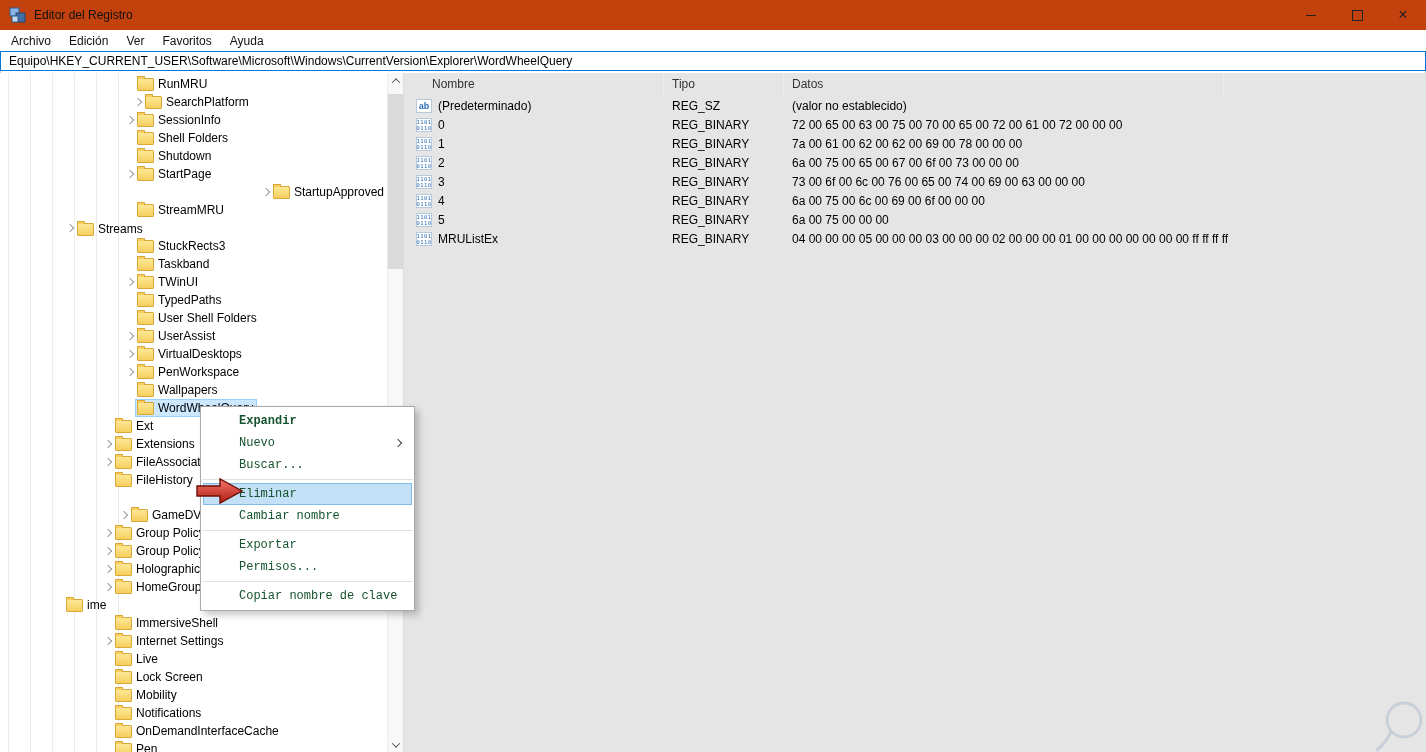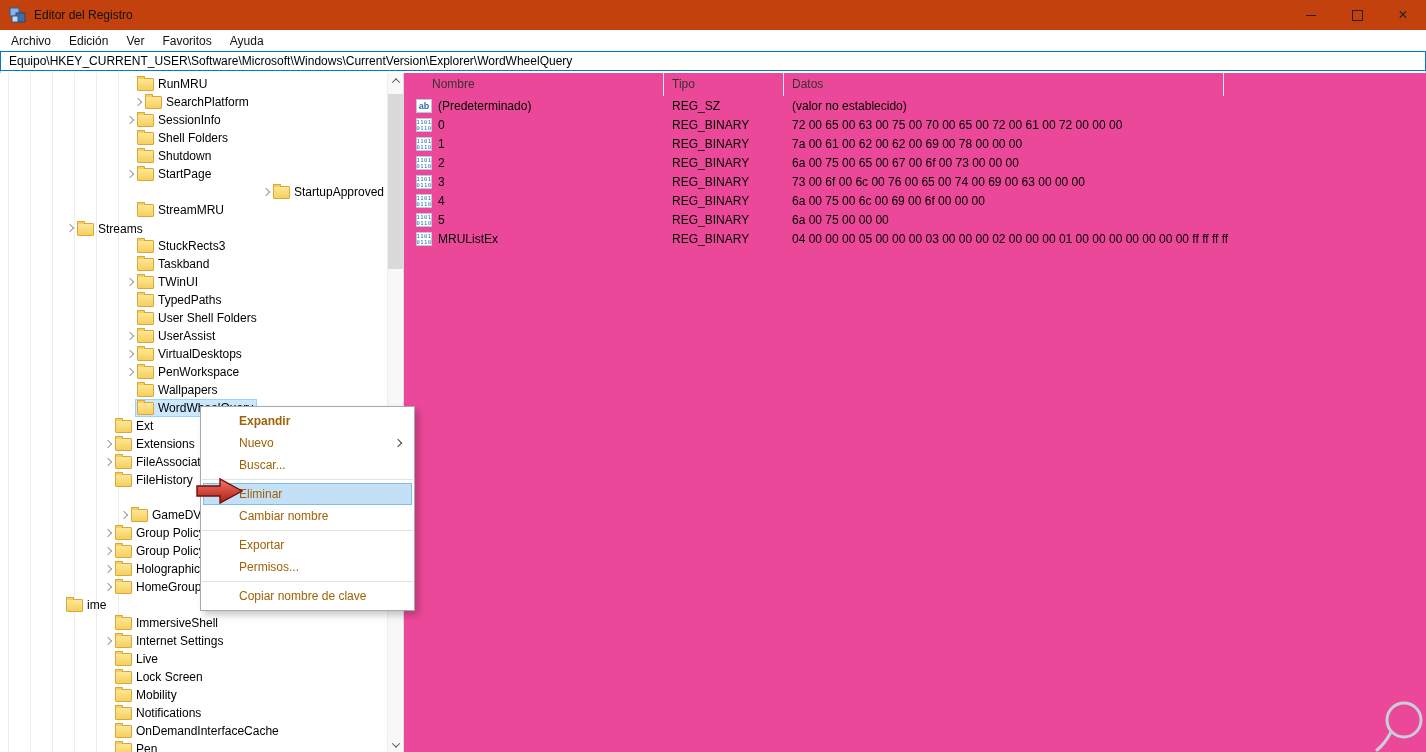--- a/index.html
+++ b/index.html
@@ -47,37 +47,37 @@
 
   
   .vscroll { position:absolute; top:0; right:0; bottom:0; width:15px; background:#f8f8f8; border-left:1px solid #ededed; display:flex; flex-direction:column; align-items:center; }
   .scroll-btn { height:15px; width:15px; display:flex; align-items:center; justify-content:center; flex:none; }
   .chev-up { width:5px; height:5px; border-top:1px solid #555; border-left:1px solid #555; transform:rotate(45deg) translate(1px,1px); }
   .chev-dn { width:5px; height:5px; border-bottom:1px solid #555; border-right:1px solid #555; transform:rotate(45deg) translate(-1px,-1px); }
   .scroll-thumb { width:15px; height:175px; background:#dadada; margin-top:6px; flex:none; }
   .scroll-spacer { flex:1; }
 
   
-  .list-pane { position:absolute; left:404px; right:0; top:0; bottom:0; background:#ec4899; }
+  .list-pane { position:absolute; left:404px; right:0; top:0; bottom:0; background:#e5e5e5; }
   .list-header { display:flex; height:23px; }
   .hcell { line-height:23px; color:#333; border-right:1px solid #ededed; box-sizing:border-box; padding-left:8px; }
   .hcell.name { width:260px; padding-left:28px; }
   .hcell.type { width:120px; }
   .hcell.data { width:440px; }
   .list-row { display:flex; height:19px; align-items:center; }
   .cell-name { width:260px; display:flex; align-items:center; padding-left:12px; box-sizing:border-box; overflow:hidden; }
   .cell-type { width:120px; padding-left:8px; box-sizing:border-box; }
   .cell-data { flex:1; padding-left:8px; white-space:nowrap; overflow:hidden; }
   .vicon { width:16px; height:14px; margin-right:6px; flex:none; border:1px solid #b5c8dd; background:#fff; display:flex; align-items:center; justify-content:center; box-sizing:border-box; }
   .vicon.str { font-size:9px; font-weight:bold; color:#2b6cb5; }
   .vicon.bin { font-family:"DejaVu Sans Mono", monospace; font-size:5.5px; line-height:6px; color:#2b6cb5; white-space:pre; letter-spacing:0.5px; }
 
   
   #context-menu { position:absolute; left:200px; top:406px; width:213px; background:#fff; border:1px solid #a9a9a9; box-shadow:4px 4px 7px rgba(0,0,0,0.22); padding:3px 0; z-index:50; }
-  .menu-item { height:22px; line-height:22px; padding-left:38px; position:relative; color:#a16207; }
+  .menu-item { height:22px; line-height:22px; padding-left:38px; position:relative; color:#14532d;font-family:Liberation Mono, monospace; }
   .menu-item.bold { font-weight:bold; }
   .menu-item.highlighted { background:var(--menu-highlight-bg,#c4e0f7); border:1px solid var(--menu-highlight-border,#7fbde8); height:20px; line-height:20px; margin:0 2px; padding-left:35px; }
   .menu-sep { height:0; border-top:1px solid #e2e2e2; margin:3px 1px; }
   .submenu-chev { position:absolute; right:13px; top:8px; width:5px; height:5px; border-top:1px solid #444; border-right:1px solid #444; transform:rotate(45deg); }
 
   
   #red-arrow { position:absolute; left:195px; top:476px; z-index:60; }
   #watermark { position:absolute; left:1374px; top:698px; z-index:5; }
 </style>
 </head>

